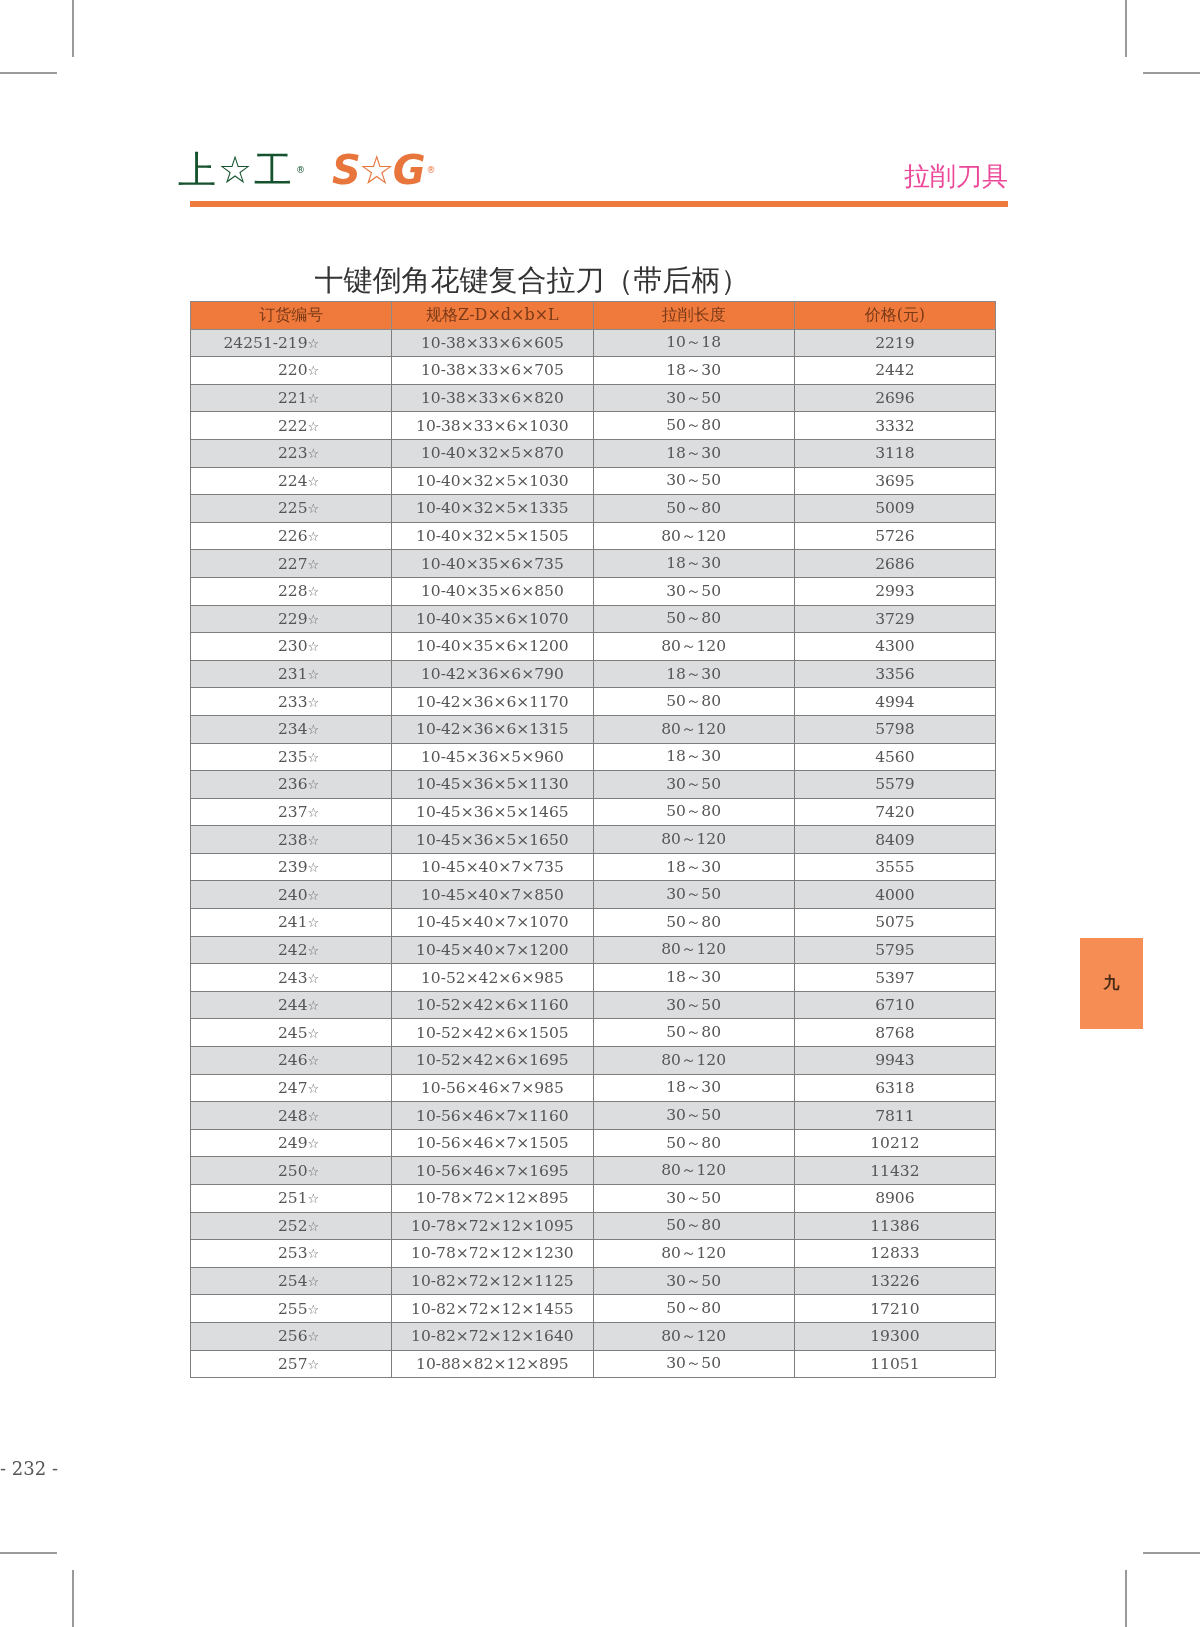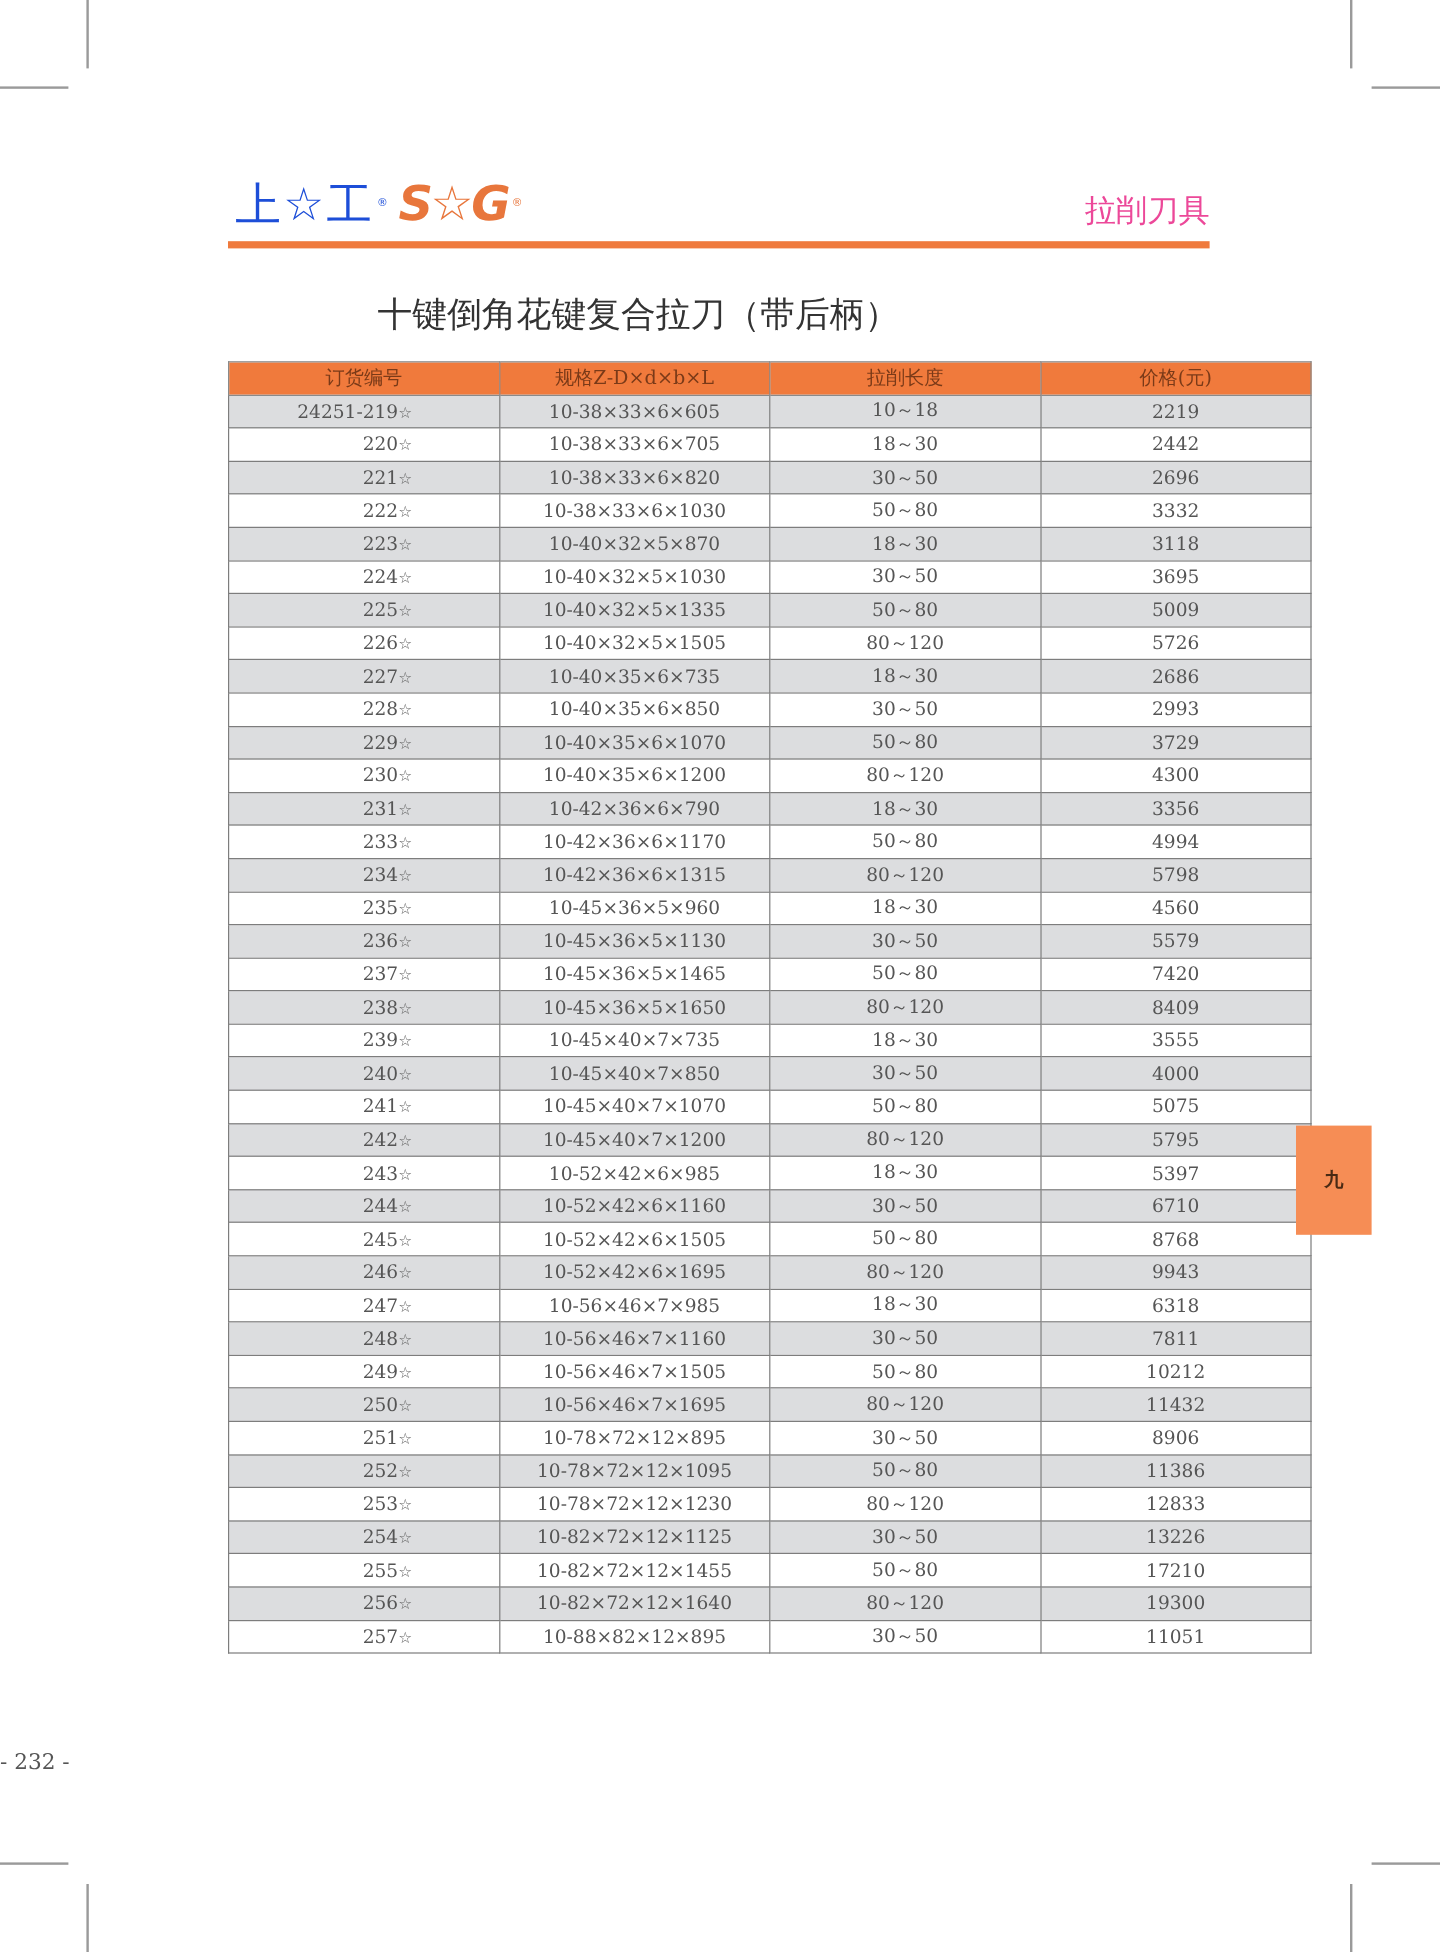--- a/index.html
+++ b/index.html
@@ -6,46 +6,46 @@
     body {
       width: 1200px; height: 1627px; position: relative; background: #ffffff;
       font-family: "DejaVu Serif", "Liberation Serif", serif; color: #444;
       overflow: hidden;
     }
     .crop { position: absolute; background: #9a9a9a; }
     .crop.v { width: 2px; height: 57px; }
     .crop.h { height: 2px; width: 57px; }
 
     .logo-cn {
-      position: absolute; left: 196px; top: 150px; height: 40px;
-      color: #1d4ed8; font-family: "DejaVu Sans", sans-serif;
+      position: absolute; left: 178px; top: 150px; height: 40px;
+      color: #14532d; font-family: "DejaVu Sans", sans-serif;
       font-size: 38px; line-height: 40px; letter-spacing: 2px; font-weight: normal;
     }
     .logo-cn .reg { font-size: 9px; vertical-align: bottom; margin-left: 2px; }
     .logo-sg {
       position: absolute; left: 332px; top: 150px; height: 40px;
       color: #e8763c; font-family: "DejaVu Sans", sans-serif; font-weight: bold;
       font-style: italic; font-size: 40px; line-height: 40px; letter-spacing: -2px; text-align: center;
     }
     .logo-sg .reg { font-size: 9px; vertical-align: top; font-style: normal; font-weight: normal; margin-left: 3px; }
     .section-title {
       position: absolute; right: 192px; top: 160px;
       color: #ec4899; font-family: "DejaVu Sans", sans-serif; font-size: 26px; line-height: 32px;
     }
     .header-rule {
       position: absolute; left: 190px; top: 201px; width: 818px; height: 6px; background: #ef7a3d;
     }
 
     .doc-title {
-      position: absolute; left: 0; width: 1064px; top: 242px; text-align: center;
+      position: absolute; left: 0; width: 1064px; top: 260px; text-align: center;
       font-family: "DejaVu Sans", sans-serif; font-size: 29px; color: #333; line-height: 40px;
     }
 
     table.spec {
-      position: absolute; left: 190px; top: 301px; width: 903px;
+      position: absolute; left: 190px; top: 301px; width: 806px;
       border-collapse: collapse; table-layout: fixed;
       font-size: 15.5px; color: #555; padding-left: 36px;
     }
     table.spec th, table.spec td {
       border: 1px solid #7d7d7d; height: 27.6px; padding: 0; text-align: center;
       box-sizing: border-box; font-weight: normal; white-space: nowrap;
     }
     table.spec th {
       background: #f07a3c; color: #7a3a18; font-size: 16px; border-color: #8a8a8a;
     }

